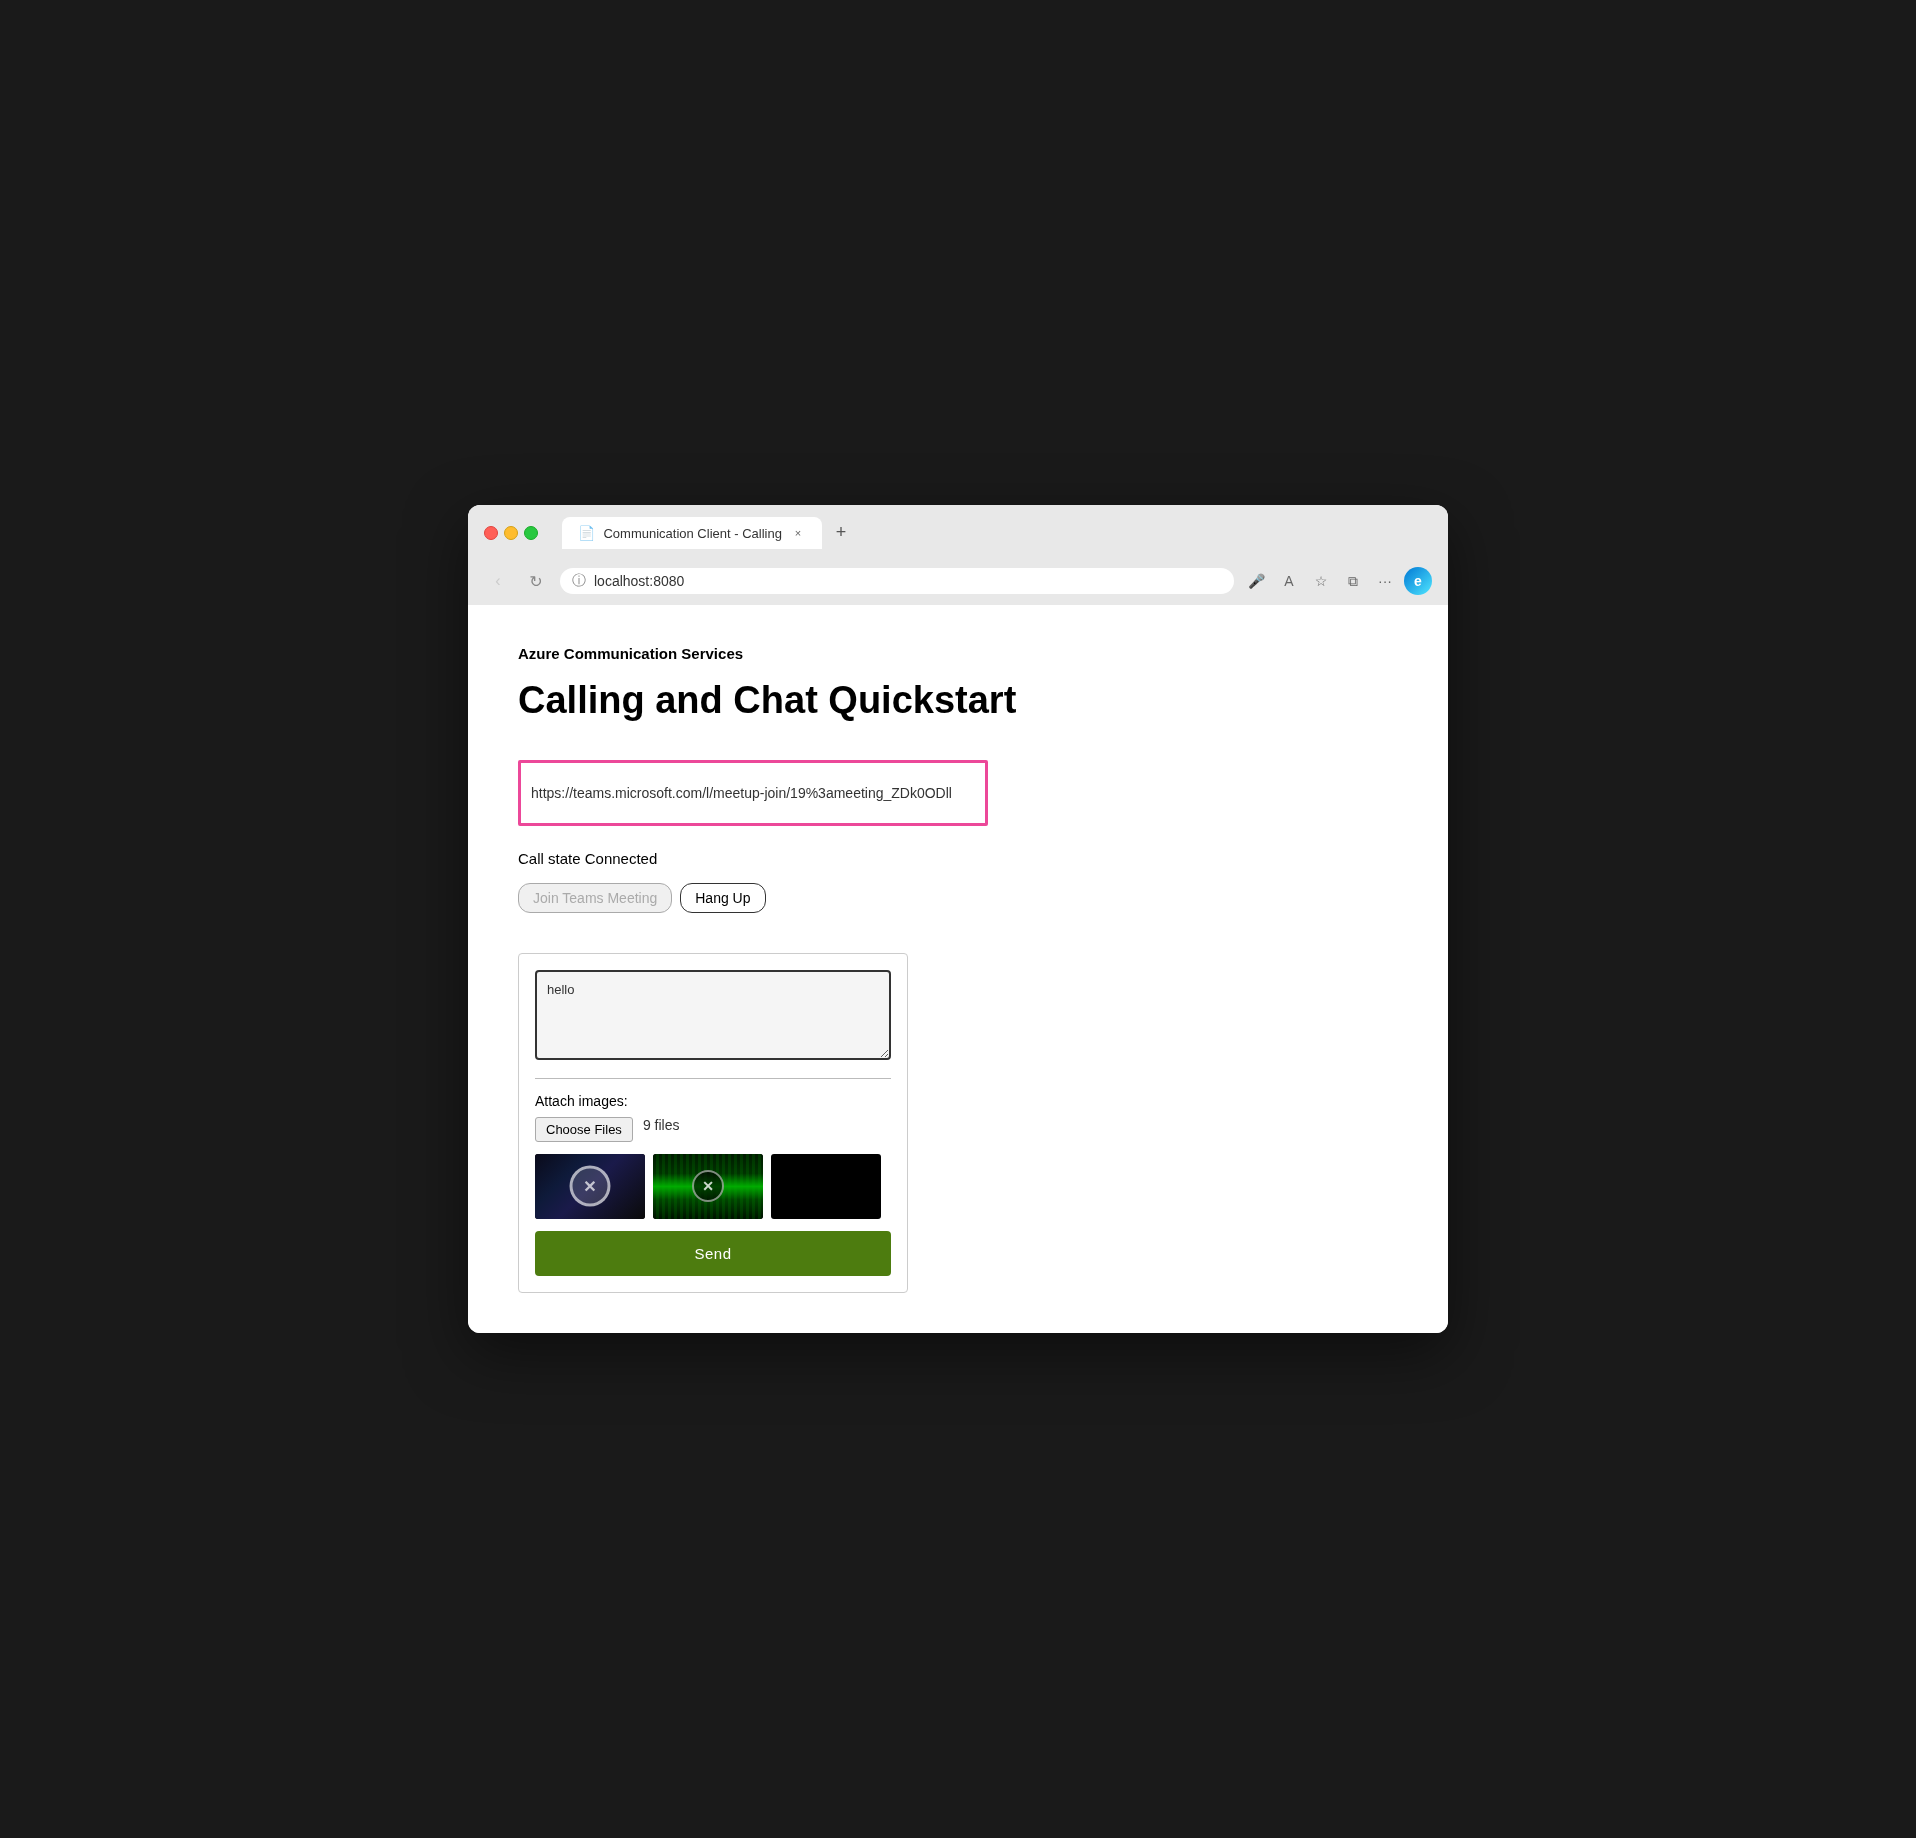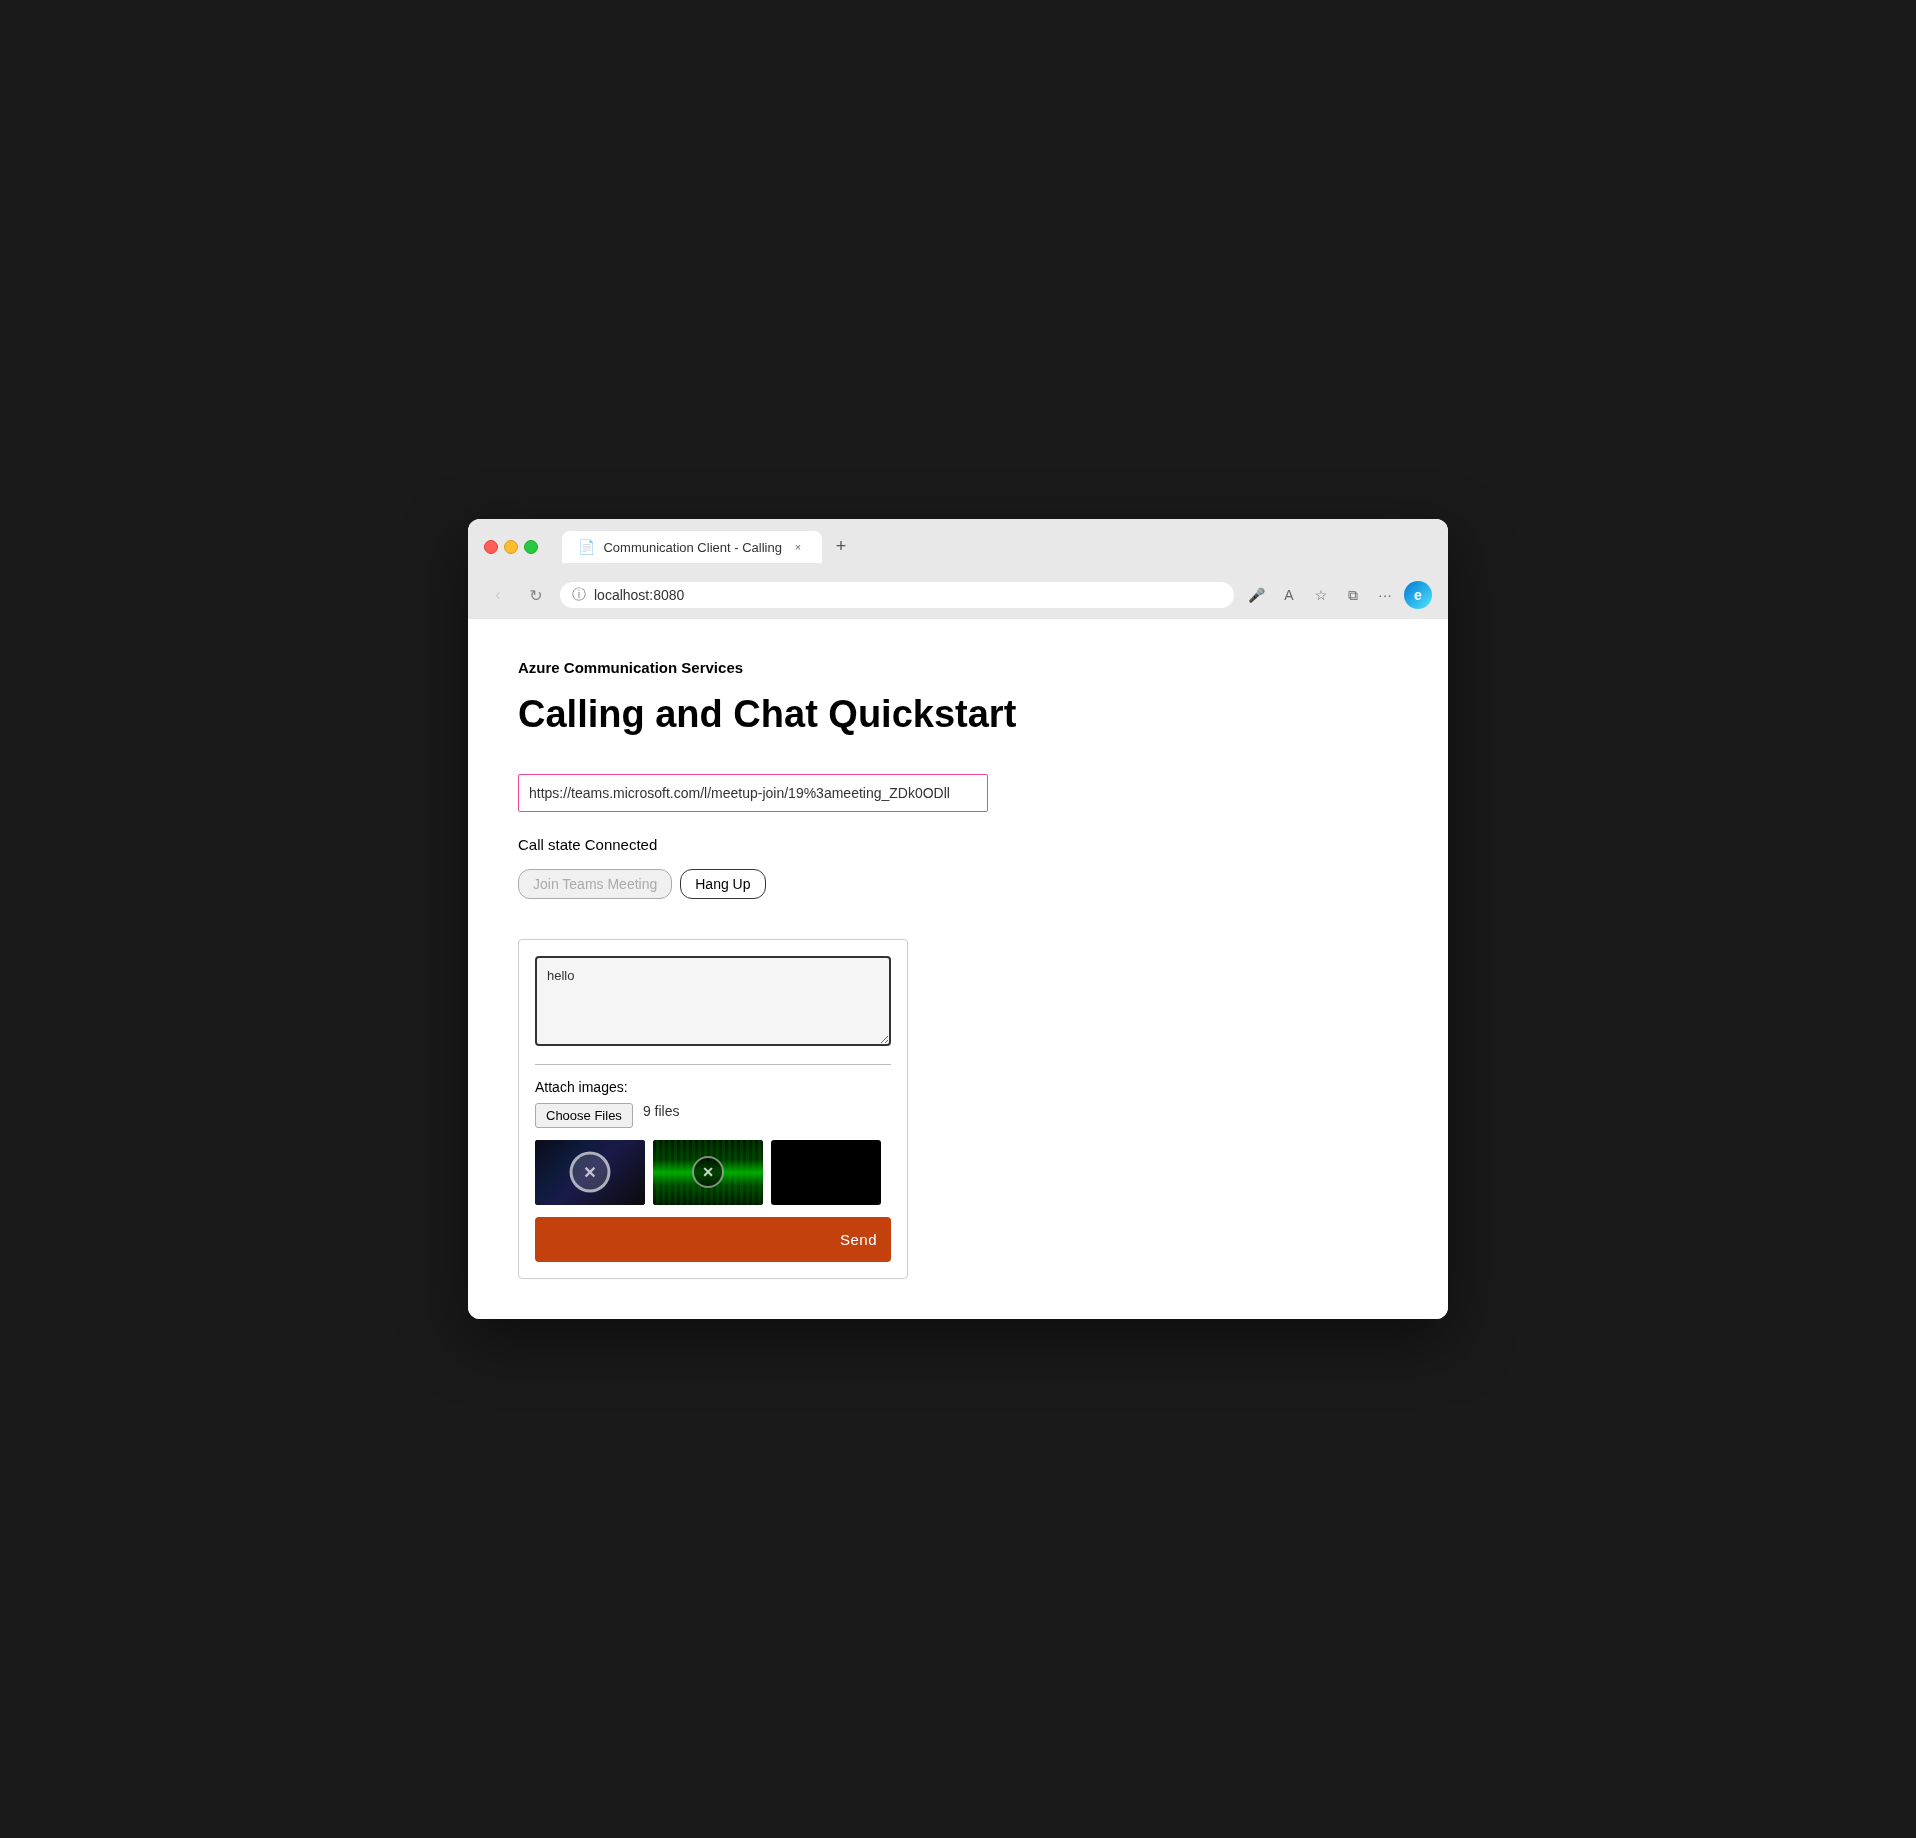--- a/index.html
+++ b/index.html
@@ -201,23 +201,23 @@
 
     .app-title {
       font-size: 38px;
       font-weight: 900;
       color: #000;
       margin-bottom: 36px;
       line-height: 1.2;
     }
 
     .teams-url-input {
-      border: 1px solid #ec4899;
+      border: 3px solid #ec4899;
       border-radius: 2px;
-      padding: 10px 10px;
+      padding: 22px 10px;
       font-size: 14px;
       color: #333;
       width: 470px;
       background: #fff;
       outline: none;
       margin-bottom: 24px;
     }
 
     .call-state-row {
       font-size: 15px;
@@ -403,29 +403,28 @@
       justify-content: center;
       font-size: 14px;
       color: rgba(255,255,255,0.8);
       font-weight: bold;
       z-index: 1;
     }
 
     .send-btn {
       width: 100%;
       padding: 14px;
-      background: #c2410c;
+      background: #4d7c0f;
       border: none;
       border-radius: 4px;
       font-size: 15px;
       color: #fff;
       cursor: pointer;
       font-weight: 500;
       letter-spacing: 0.5px;
-      text-align: right;
     }
   </style>
 </head>
 <body>
 
 <div class="browser-window">
 
   <div class="title-bar">
     <div class="title-bar-top">
       <div class="traffic-lights">

